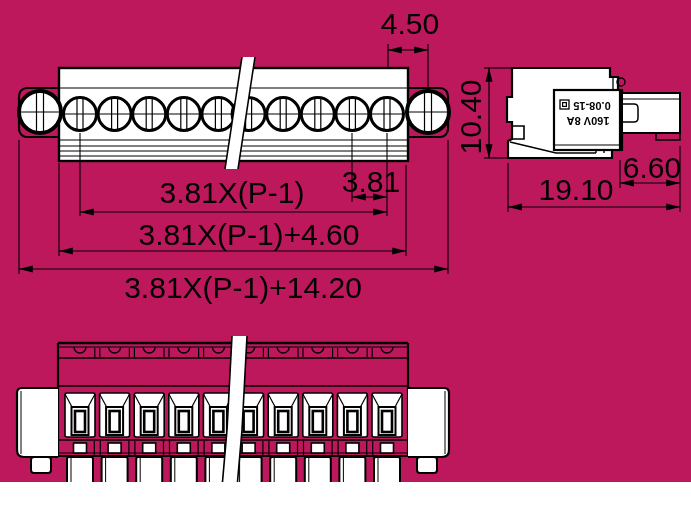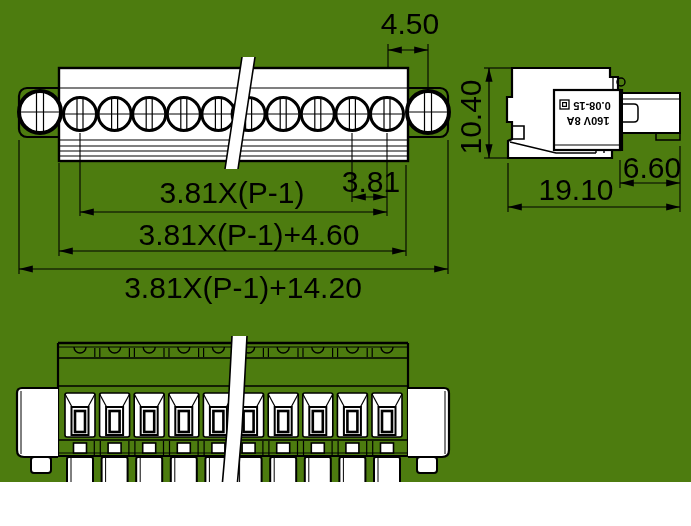--- a/index.html
+++ b/index.html
@@ -1,16 +1,16 @@
 <!DOCTYPE html>
 <html><head>
 <meta charset="utf-8">
 <style>
   html,body{margin:0;padding:0;background:#ffffff;}
-  .stage{position:relative;width:691px;height:482px;background:#4d7c0f;overflow:hidden;}
+  .stage{position:relative;width:691px;height:482px;background:#be185d;overflow:hidden;}
   svg{display:block;}
   text{fill:#000;font-family:"Liberation Sans","DejaVu Sans",sans-serif;}
   .dim-text{font-size:30px;}
   .mark-text{font-size:11px;font-weight:bold;}
   .outline{stroke:#000;fill:none;}
 </style>
 </head>
 <body>
 
 <div class="stage">

